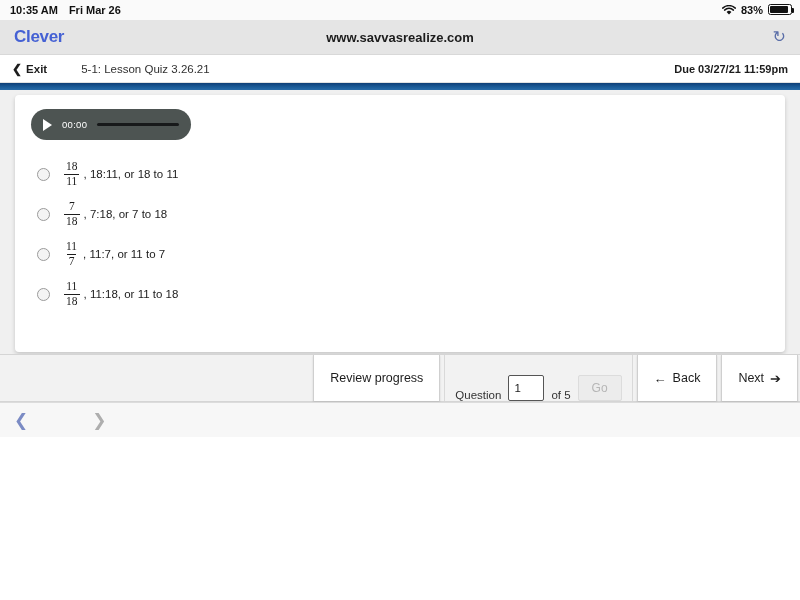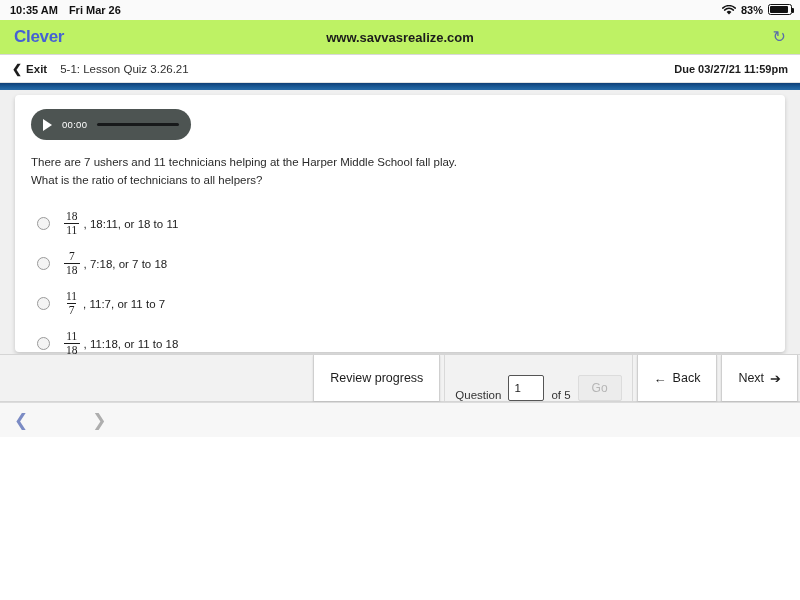--- a/index.html
+++ b/index.html
@@ -31,21 +31,21 @@
     width: 2px; height: 5px; background: #111; border-radius: 0 1px 1px 0;
   }
   .battery-fill {
     position: absolute; left: 1px; top: 1px; bottom: 1px;
     width: 83%; background: #111; border-radius: 1px;
   }
 
   
   .browser-header {
     height: 35px; width: 100%;
-    background: #bef264;
+    background: #e5e5e5;
     border-bottom: 1px solid #d8d8d8;
     display: flex; align-items: center;
     padding: 0 14px;
     position: relative;
   }
   .clever-logo {
     font-size: 17px; font-weight: bold; color: #4561d4;
     letter-spacing: -0.3px;
   }
   .url-text {
@@ -62,21 +62,21 @@
   .app-toolbar {
     height: 28px; width: 100%;
     background: #ffffff;
     border-bottom: 1px solid #e2e2e2;
     display: flex; align-items: center;
     padding: 0 12px;
     font-size: 11.5px; color: #1c1c1c;
   }
   .exit-btn { font-weight: bold; display: flex; align-items: center; gap: 4px; }
   .exit-chev { font-size: 12px; }
-  .quiz-title { margin-left: 13px; font-size: 11.5px; color: #303030; }
+  .quiz-title { margin-left: 34px; font-size: 11.5px; color: #303030; }
   .due-date { margin-left: auto; font-weight: bold; font-size: 11px; color: #1c1c1c; }
 
   
   .blue-bar {
     height: 7px; width: 100%;
     background: linear-gradient(to bottom, #0f3f77 0%, #1b5b97 55%, #2a6ca8 100%);
   }
 
   
   .content-area {
@@ -250,24 +250,20 @@
     <div class="content-scroll">
 
       <div class="qcard">
 
         <div class="audio-player">
           <span class="play-tri"></span>
           <span class="audio-time">00:00</span>
           <span class="audio-track"></span>
         </div>
 
-        <div class="qtext">
-          <div>There are 7 ushers and 11 technicians helping at the Harper Middle School fall play.</div>
-          <div>What is the ratio of technicians to all helpers?</div>
-        </div>
 
         <div class="options">
 
           <div class="option">
             <span class="radio"></span>
             <span class="opt-body">
               <span class="frac">
                 <span class="num">18</span>
                 <span class="den">11</span>
               </span>

